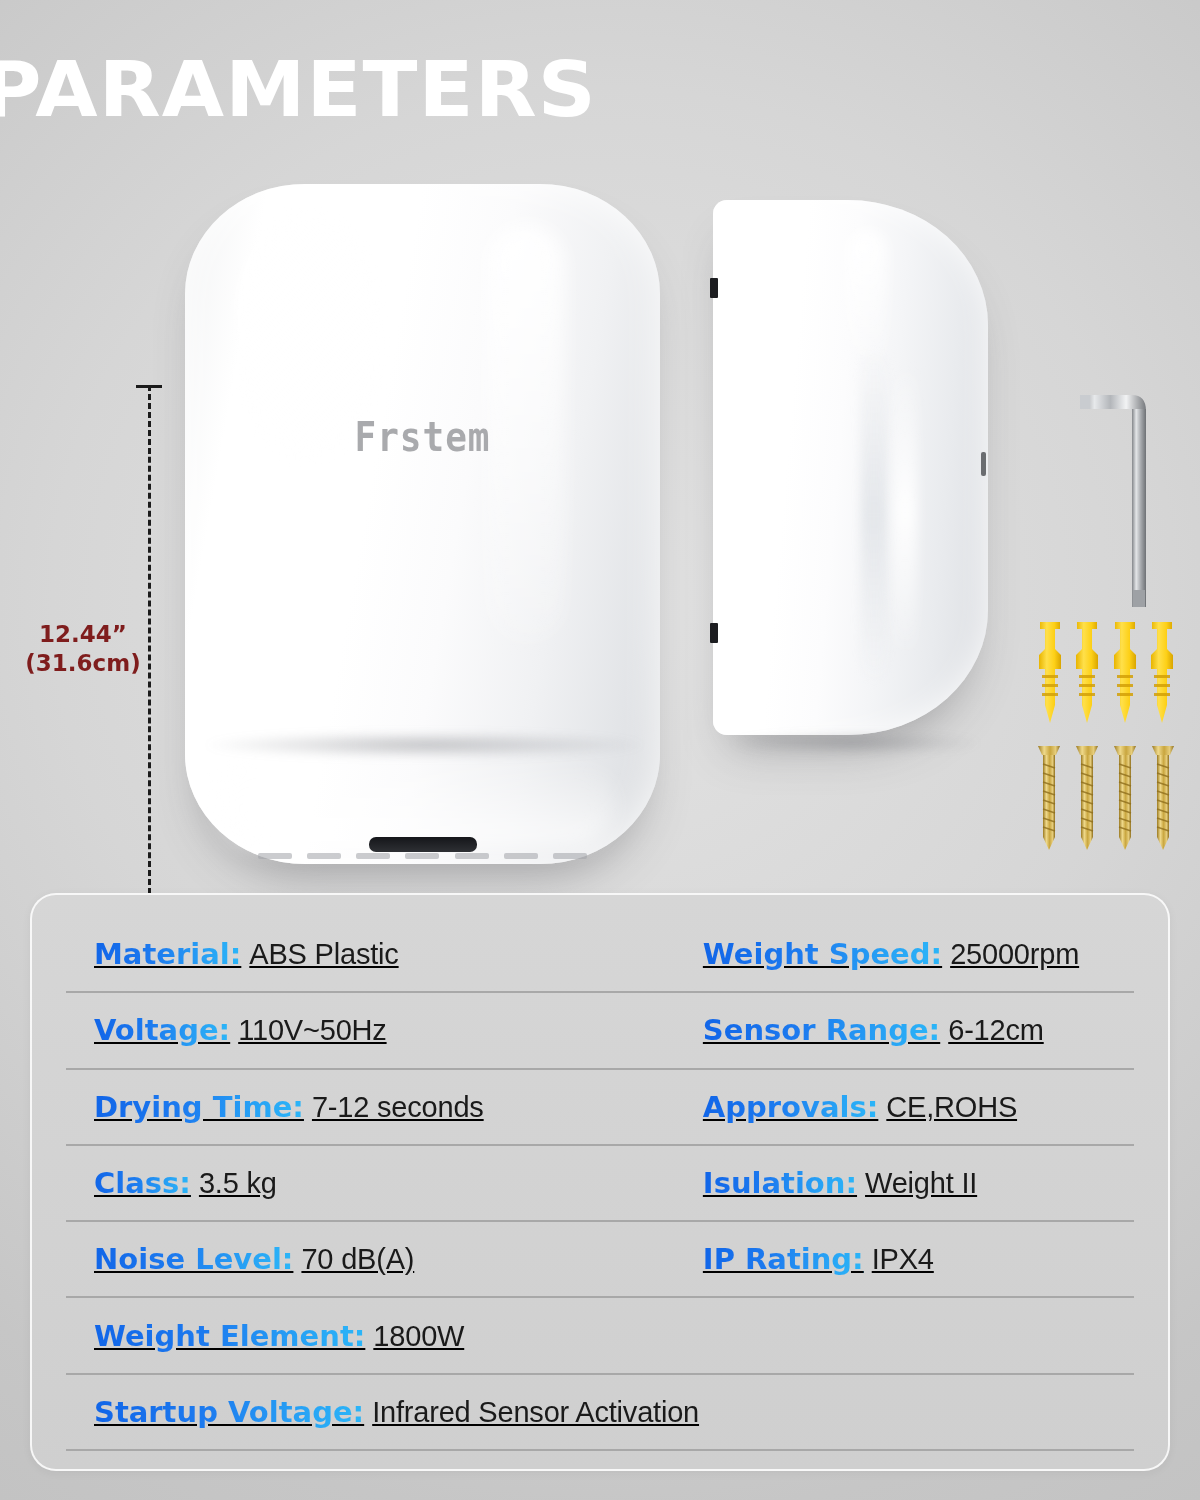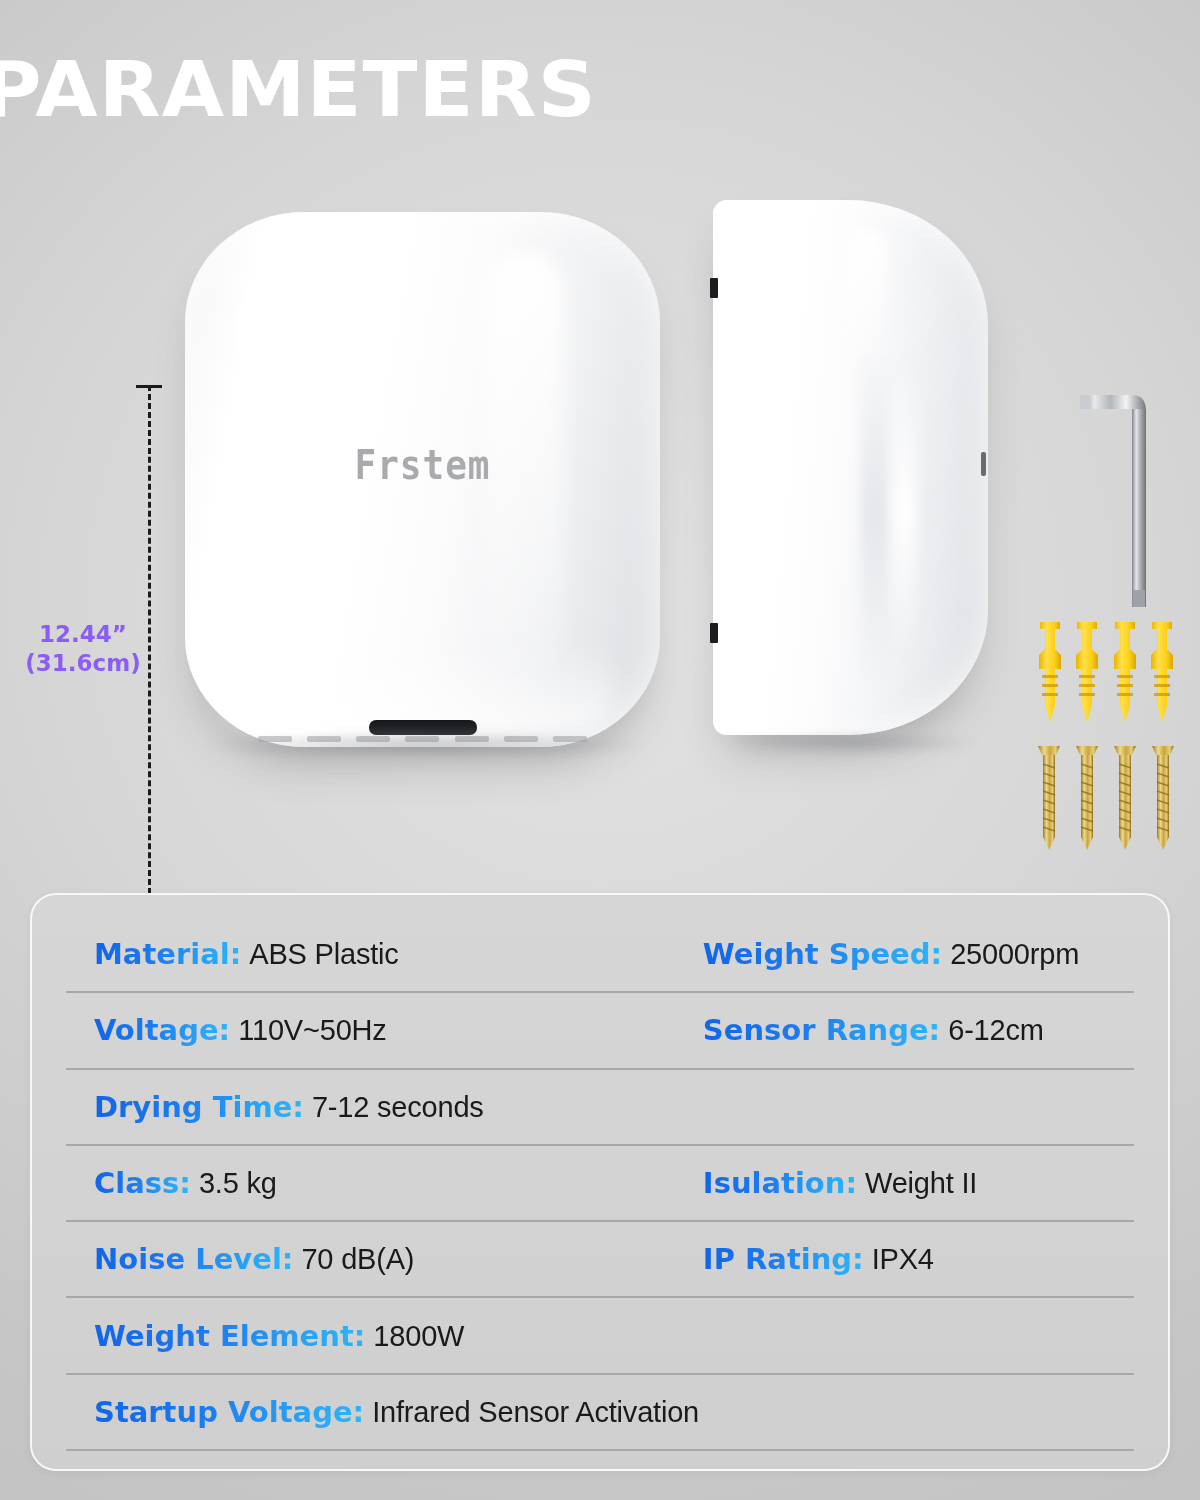--- a/index.html
+++ b/index.html
@@ -56,21 +56,21 @@
   .dim-v-cap-bot { top: 748px; }
 
   .dim-v-label {
     position: absolute;
     left: 22px; top: 440px;
     width: 122px;
     text-align: center;
     font-family: "DejaVu Sans", sans-serif;
     font-weight: bold;
     font-size: 23px;
-    color: #8b5cf6;
+    color: #7f1d1d;
     line-height: 1.28;
   }
 
   
   .dim-h {
     position: absolute;
     height: 0;
     border-top: 3px dashed #1b1b1b;
   }
   .dim-h-1 { left: 150px; top: 793px; width: 508px; }
@@ -96,22 +96,22 @@
     color: #141414;
     line-height: 1.28;
     top: 813px;
   }
   .dim-h-label-1 { left: 280px; width: 250px; }
   .dim-h-label-2 { left: 725px; width: 250px; }
 
   
   .unit-front {
     position: absolute;
-    left: 185px; top: 32px;
-    width: 475px; height: 535px;
+    left: 185px; top: 4px;
+    width: 475px; height: 680px;
     border-radius: 120px / 110px;
     background:
       linear-gradient(100deg,
         #f2f3f4 0%,
         #ffffff 14%,
         #ffffff 40%,
         #fbfbfc 56%,
         #f0f1f3 74%,
         #e2e4e7 90%,
         #d8dadd 100%);
@@ -277,21 +277,21 @@
   .spec-panel {
     position: absolute;
     left: 30px; top: 893px;
     width: 1140px; height: 578px;
     background: linear-gradient(180deg, #d6d6d6 0%, #d2d2d2 60%, #cfcfcf 100%);
     border: 2px solid rgba(255,255,255,0.82);
     border-radius: 26px;
     box-shadow: 0 2px 10px rgba(0,0,0,0.05);
     padding: 22px 34px 18px 34px;
   }
-  .spec-rows { display: flex; flex-direction: column; height: 100%; }
+  .spec-rows { display: flex; flex-direction: column; height: 100%; text-decoration: underline; }
 
   .spec-row {
     flex: 1 1 0;
     display: flex;
     align-items: center;
     border-bottom: 2px solid #a8a8a8;
     position: relative;
   }
   .spec-row:last-child { border-bottom: 2px solid #a8a8a8; }
 
@@ -544,20 +544,24 @@
         <span class="spec-label">Sensor Range:</span>
         <span class="spec-value">6-12cm</span>
       </div>
     </div>
 
     <div class="spec-row">
       <div class="spec-cell cell-left">
         <span class="spec-label">Drying Time:</span>
         <span class="spec-value">7-12 seconds</span>
       </div>
+      <div class="spec-cell cell-right">
+        <span class="spec-label">Approvals:</span>
+        <span class="spec-value">CE,ROHS</span>
+      </div>
     </div>
 
     <div class="spec-row">
       <div class="spec-cell cell-left">
         <span class="spec-label">Class:</span>
         <span class="spec-value">3.5 kg</span>
       </div>
       <div class="spec-cell cell-right">
         <span class="spec-label">Isulation:</span>
         <span class="spec-value">Weight II</span>

